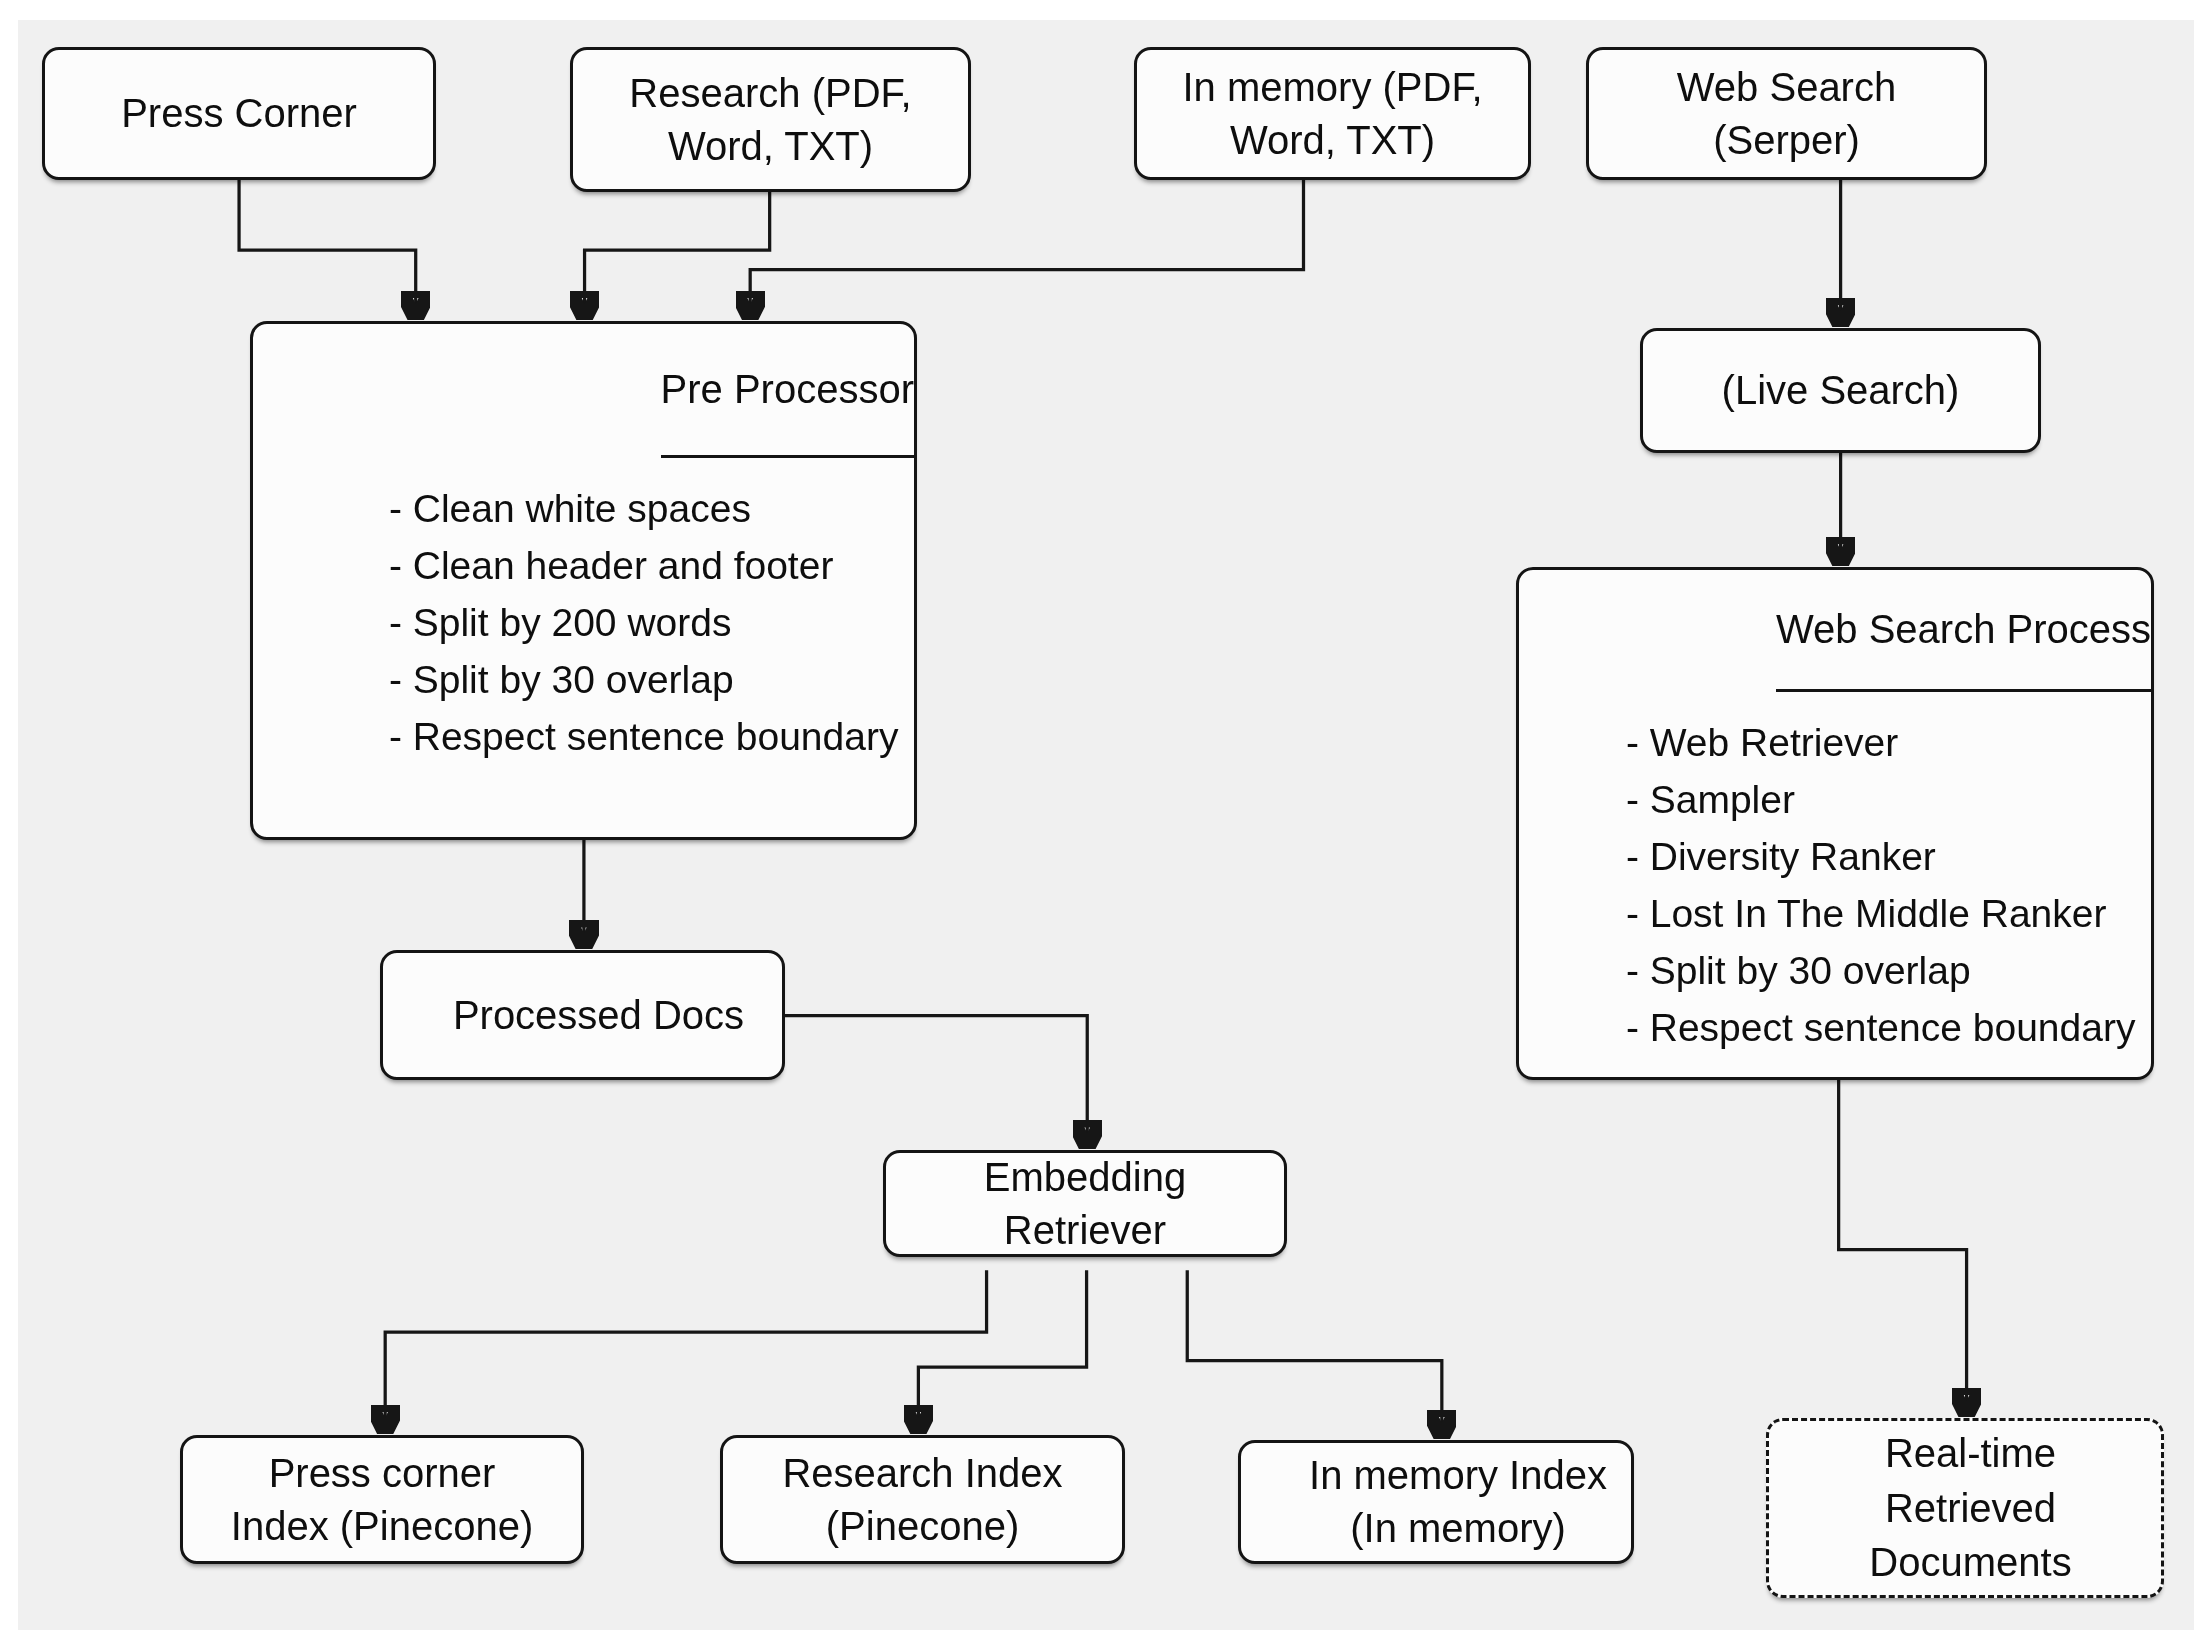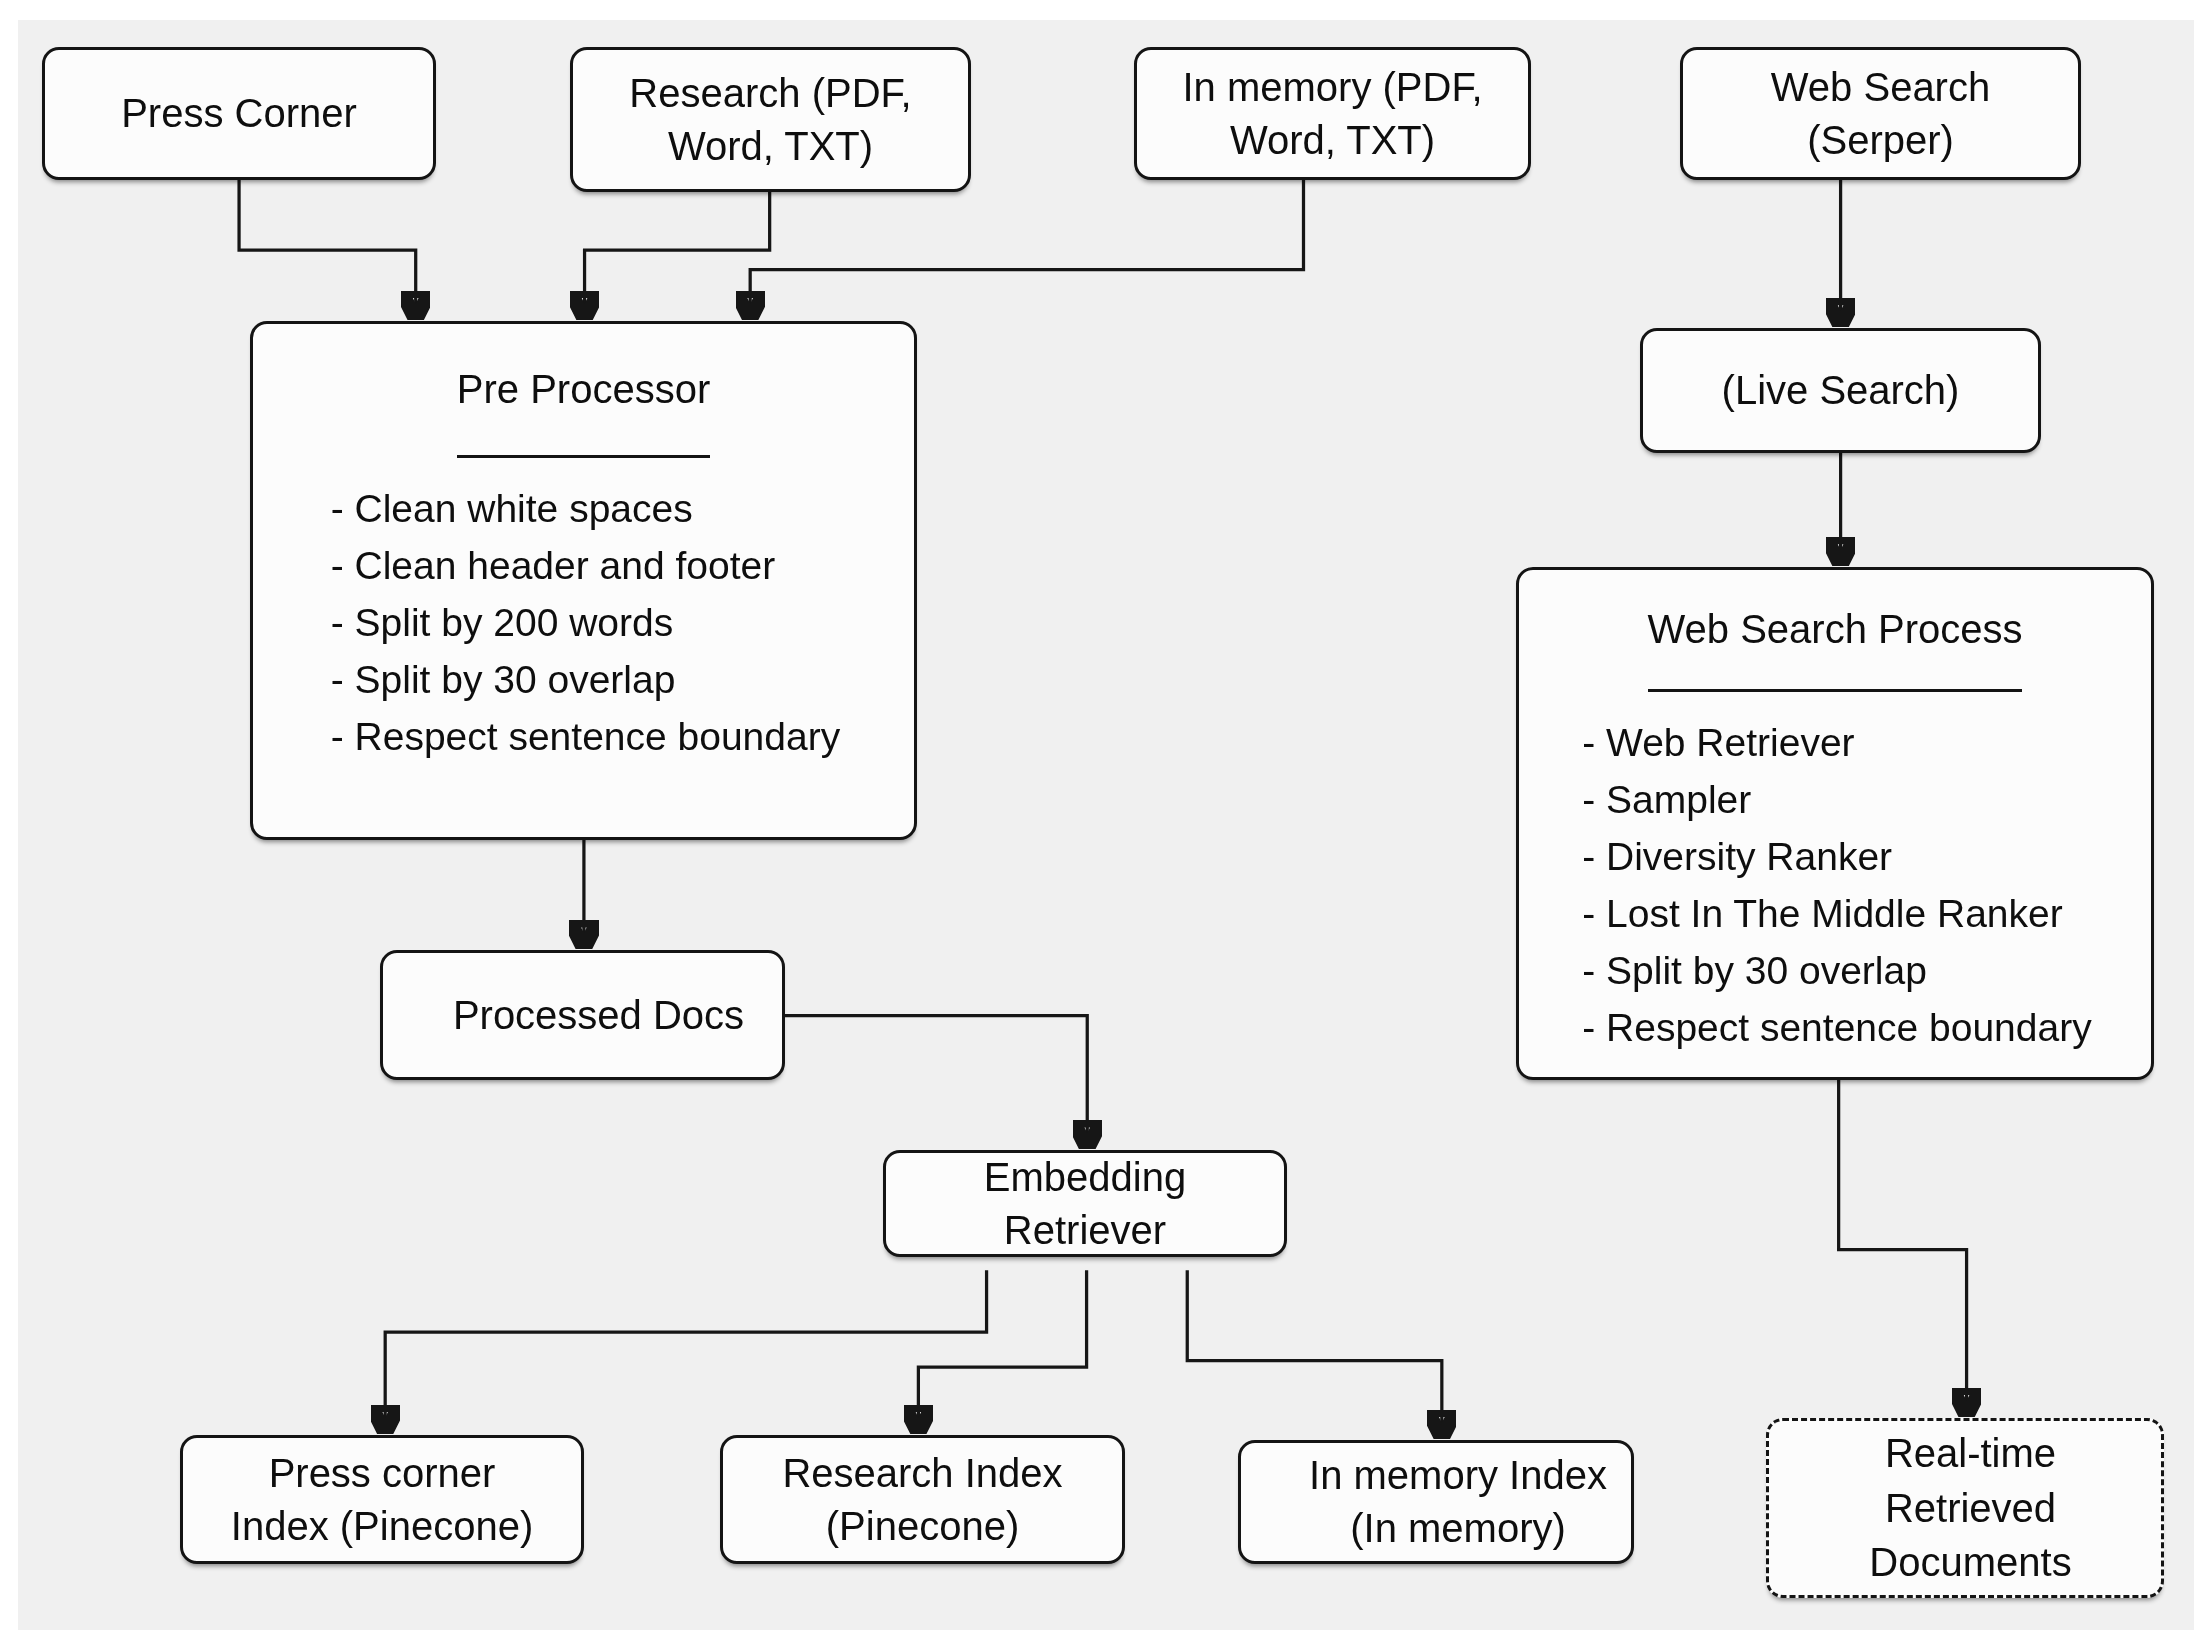--- a/index.html
+++ b/index.html
@@ -14,35 +14,35 @@
   }
   #edges{position:absolute;left:0;top:0;width:2205px;height:1647px;z-index:1;}
   #edges path{fill:none;stroke:#161616;stroke-width:5px;}
   .node{
     position:absolute;z-index:2;box-sizing:border-box;
     background:#fcfcfc;border:3.2px solid #141414;border-radius:17px;
     display:flex;align-items:center;justify-content:center;
     text-align:center;font-size:40px;line-height:1.32;white-space:pre-line;
     box-shadow:0 4.5px 5.8px -3.2px rgba(0,0,0,0.45);
   }
-  .node.compound{flex-direction:column;align-items:center;justify-content:flex-start;}
+  .node.compound{flex-direction:column;align-items:flex-end;justify-content:flex-start;}
   .compound .hd{
     flex:0 0 auto;display:flex;align-items:center;justify-content:center;
     border-bottom:3.2px solid #141414;
   }
   .compound .body{
     flex:1 1 auto;text-align:left;white-space:normal;
     padding:22px 15.6px 0 19.5px;font-size:39px;line-height:57px;
   }
   .dashed{border-style:dashed;padding-left:11px;}
 
   #press-corner      {left:42px;   top:47px;   width:394px;  height:133px;}
   #research          {left:570px;  top:47px;   width:401px;  height:145px;}
   #in-memory         {left:1106px; top:47px;   width:397px;  height:133px;margin-left:28px;}
-  #web-search        {left:1680px; top:47px;   width:401px;  height:133px;}
+  #web-search        {left:1586px; top:47px;   width:401px;  height:133px;}
   #pre-processor     {left:250px;  top:321px;  width:667px; height:519px;}
   #pre-processor .hd {height:131px;}
   #live-search       {left:1640px; top:328px;  width:401px;  height:125px;}
   #web-search-process{left:1516px; top:567px;  width:638px;  height:513px;}
   #web-search-process .hd{height:119px;}
   #processed-docs    {left:380px;  top:950px; width:405px;  height:130px;padding-left:32px;}
   #embedding-retriever{left:883px;top:1150px; width:404px;  height:107px;}
   #press-corner-index{left:180px;  top:1435px; width:404px;  height:129px;}
   #research-index    {left:720px; top:1435px; width:405px;  height:129px;}
   #in-memory-index   {left:1238px; top:1440px; width:396px;  height:124px;padding-left:44px;}

